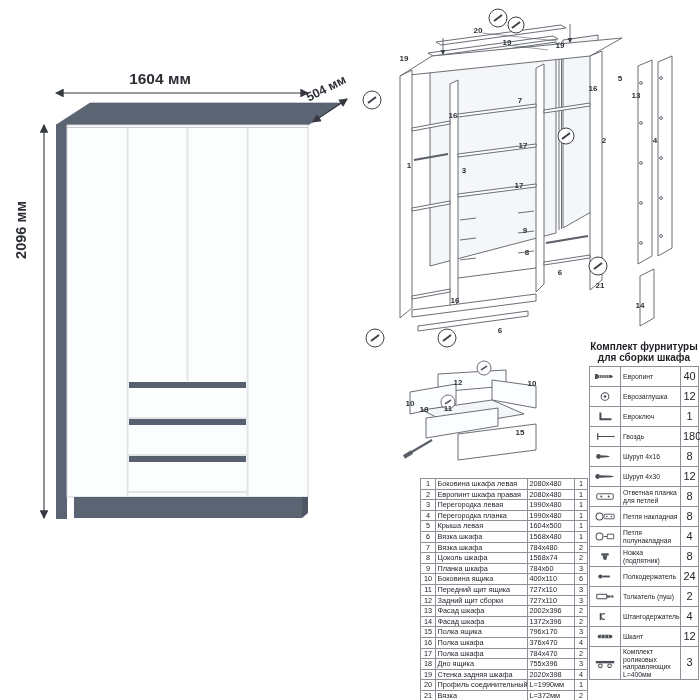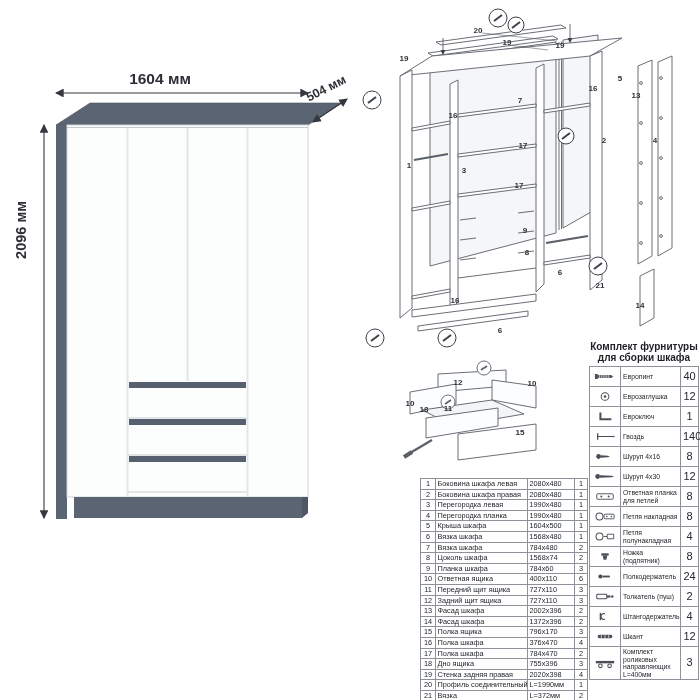--- a/index.html
+++ b/index.html
@@ -329,42 +329,42 @@
 
           <tr>
             <td class="num">1</td>
             <td class="pname">Боковина шкафа левая</td>
             <td class="size">2080x480</td>
             <td class="qty">1</td>
           </tr>
 
           <tr>
             <td class="num">2</td>
-            <td class="pname">Боковина шкафа правая</td>
+            <td class="pname">Европинт шкафа правая</td>
             <td class="size">2080x480</td>
             <td class="qty">1</td>
           </tr>
 
           <tr>
             <td class="num">3</td>
             <td class="pname">Перегородка левая</td>
             <td class="size">1990x480</td>
             <td class="qty">1</td>
           </tr>
 
           <tr>
             <td class="num">4</td>
             <td class="pname">Перегородка планка</td>
             <td class="size">1990x480</td>
             <td class="qty">1</td>
           </tr>
 
           <tr>
             <td class="num">5</td>
-            <td class="pname">Крыша шкафа</td>
+            <td class="pname">Крыша левая</td>
             <td class="size">1604x500</td>
             <td class="qty">1</td>
           </tr>
 
           <tr>
             <td class="num">6</td>
             <td class="pname">Вязка шкафа</td>
             <td class="size">1568x480</td>
             <td class="qty">1</td>
           </tr>
@@ -385,35 +385,35 @@
 
           <tr>
             <td class="num">9</td>
             <td class="pname">Планка шкафа</td>
             <td class="size">784x60</td>
             <td class="qty">3</td>
           </tr>
 
           <tr>
             <td class="num">10</td>
-            <td class="pname">Ответная ящика</td>
+            <td class="pname">Боковина ящика</td>
             <td class="size">400x110</td>
             <td class="qty">6</td>
           </tr>
 
           <tr>
             <td class="num">11</td>
             <td class="pname">Передний щит ящика</td>
             <td class="size">727x110</td>
             <td class="qty">3</td>
           </tr>
 
           <tr>
             <td class="num">12</td>
-            <td class="pname">Задний щит ящика</td>
+            <td class="pname">Задний щит сборки</td>
             <td class="size">727x110</td>
             <td class="qty">3</td>
           </tr>
 
           <tr>
             <td class="num">13</td>
             <td class="pname">Фасад шкафа</td>
             <td class="size">2002x396</td>
             <td class="qty">2</td>
           </tr>
@@ -448,21 +448,21 @@
 
           <tr>
             <td class="num">18</td>
             <td class="pname">Дно ящика</td>
             <td class="size">755x396</td>
             <td class="qty">3</td>
           </tr>
 
           <tr>
             <td class="num">19</td>
-            <td class="pname">Стенка задняя правая</td>
+            <td class="pname">Стенка задняя шкафа</td>
             <td class="size">2020x398</td>
             <td class="qty">4</td>
           </tr>
 
           <tr>
             <td class="num">20</td>
             <td class="pname">Профиль соединительный</td>
             <td class="size">L=1990мм</td>
             <td class="qty">1</td>
           </tr>
@@ -515,21 +515,21 @@
             <td class="qy">1</td>
           </tr>
 
           <tr>
             <td class="ic">
               <svg class="hw-ic" viewBox="0 0 24 12">
                 <use href="#ic-nail"></use>
               </svg>
             </td>
             <td class="nm">Гвоздь</td>
-            <td class="qy">140</td>
+            <td class="qy">180</td>
           </tr>
 
           <tr>
             <td class="ic">
               <svg class="hw-ic" viewBox="0 0 24 12">
                 <use href="#ic-screw16"></use>
               </svg>
             </td>
             <td class="nm">Шуруп 4x16</td>
             <td class="qy">8</td>

